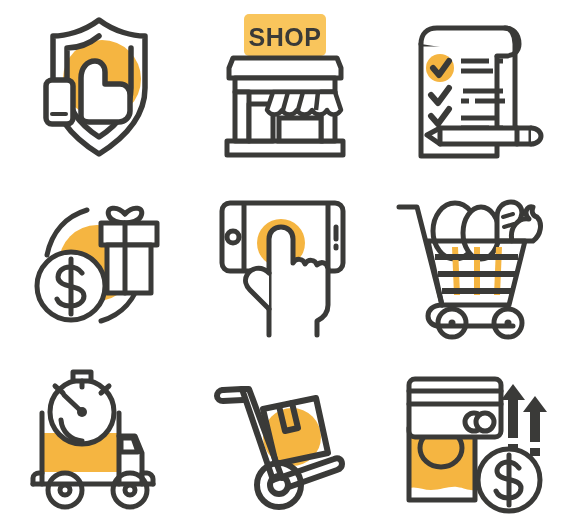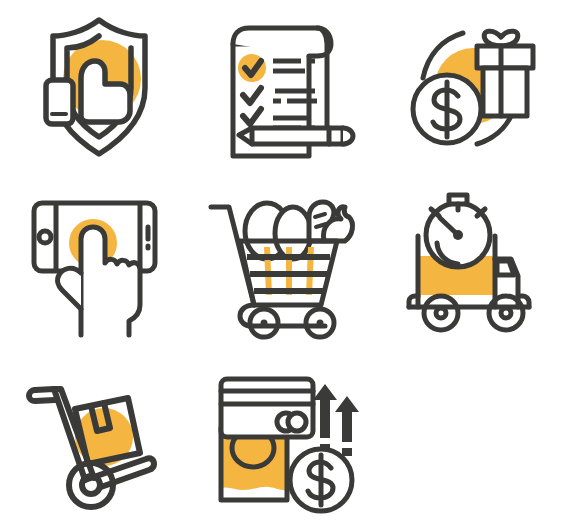--- a/index.html
+++ b/index.html
@@ -52,20 +52,39 @@
         <path d="M90 30 C 79 39, 67 42, 58 42 L58 82 C58 104, 73 120, 90 131 C107 120, 122 104, 122 82 L122 42"></path>
       </g>
       <g fill="#ffffff" stroke="#3a3a38" stroke-width="5.5" stroke-linejoin="round" stroke-linecap="round">
         <path d="M72 110 L72 72 C72 62, 78 55, 86 55 C92 55, 96 60, 96 66 L96 78 L111 78 C117 78, 121 83, 121 89 L121 105 C121 111, 116 116, 110 116 L80 116 C75 116, 72 114, 72 110 Z"></path>
         <rect x="37" y="74" width="27" height="44" rx="6"></rect>
       </g>
       <line x1="43" y1="108" x2="57" y2="108" stroke="#3a3a38" stroke-width="4" stroke-linecap="round"></line>
     </svg>
   </div>
 
+  <div class="icon-cell">
+    <svg width="170" height="165" viewBox="0 0 170 165">
+      <rect x="47" y="8" width="82" height="42" rx="5" fill="#f9c55c"></rect>
+      <text class="shop-text" x="88" y="40" text-anchor="middle">SHOP</text>
+      <g fill="#ffffff" stroke="#3a3a38" stroke-width="5" stroke-linejoin="round">
+        <path d="M32 62 L36 52 L140 52 L144 62 L144 72 L32 72 Z"></path>
+        <rect x="38" y="72" width="100" height="14"></rect>
+        <rect x="30" y="135" width="116" height="14"></rect>
+        <rect x="38" y="86" width="14" height="49"></rect>
+        <rect x="124" y="86" width="14" height="49"></rect>
+        <rect x="52" y="98" width="24" height="37"></rect>
+      </g>
+      <g fill="#ffffff" stroke="#3a3a38" stroke-width="4.5" stroke-linejoin="round">
+        <path d="M70 104 L76 86 L138 86 L144 104 C140 110, 133 110, 130 104 C126 110, 119 110, 115 104 C111 110, 104 110, 100 104 C96 110, 89 110, 85 104 C81 110, 74 110, 70 104 Z"></path>
+        <path d="M91 86 L86 104 M106 86 L101 104 M121 86 L119 104" fill="none"></path>
+      </g>
+      <rect x="82" y="112" width="42" height="23" fill="#ffffff" stroke="#3a3a38" stroke-width="5"></rect>
+    </svg>
+  </div>
 
   <div class="icon-cell">
     <svg width="170" height="165" viewBox="0 0 170 165">
       <g fill="#ffffff" stroke="#3a3a38" stroke-width="5" stroke-linejoin="round" stroke-linecap="round">
         <path d="M36 150 L36 38 L112 38 L112 150 Z"></path>
         <path d="M36 38 C36 28, 42 22, 52 22 L120 22 C128 22, 134 28, 134 38 C134 46, 128 50, 120 50 L112 50"></path>
         <path d="M120 22 C126 22, 130 29, 130 38 L130 130" fill="none"></path>
       </g>
       <circle cx="55" cy="62" r="14" fill="#f5b541"></circle>
       <g fill="none" stroke="#3a3a38" stroke-width="6" stroke-linecap="round" stroke-linejoin="round">

